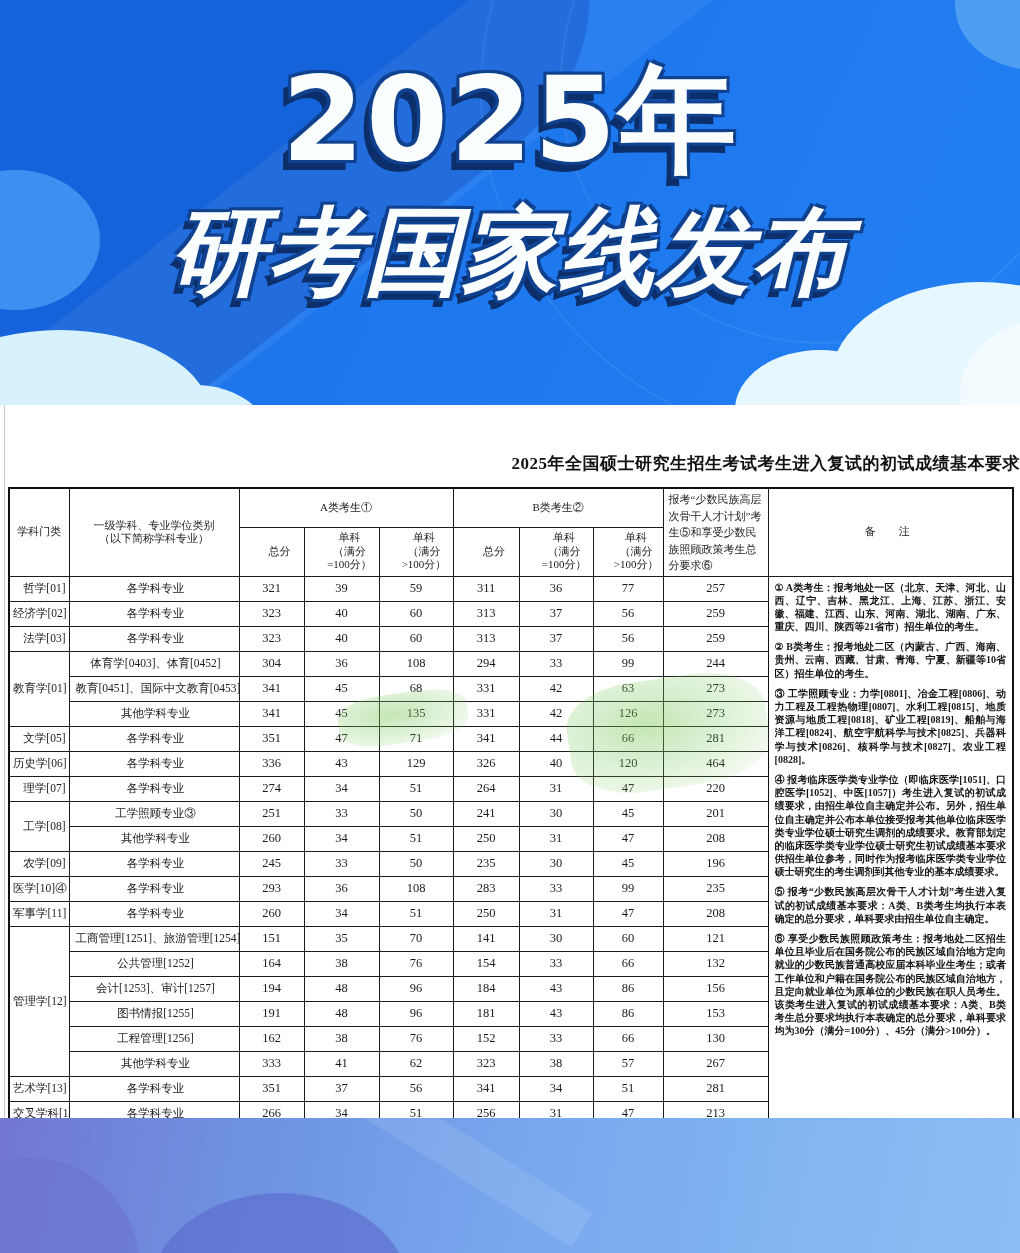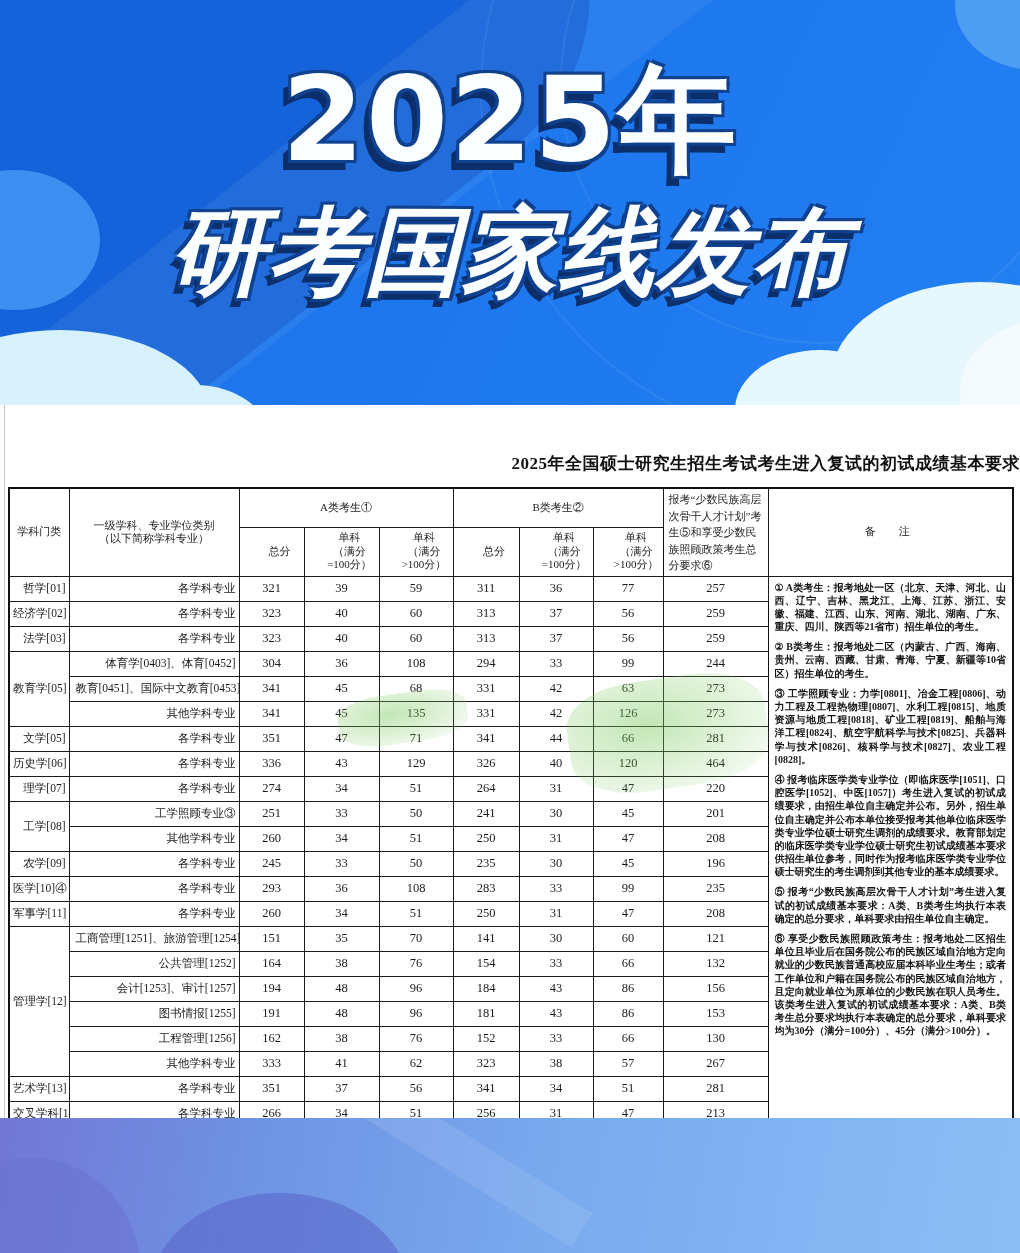--- a/index.html
+++ b/index.html
@@ -40,21 +40,21 @@
   table.score{position:absolute;left:8px;top:487px;width:1004px;border-collapse:collapse;
               table-layout:fixed;border:2px solid #111;background:#fff;}
   .score th,.score td{border:1px solid #1c1c1c;padding:1px 3px;font-size:12px;color:#1b1b1b;}
   .score thead th{text-align:center;font-weight:normal;white-space:pre-line;line-height:1.25;}
   .score thead tr.h1 th{height:32px;font-size:11px;}
   .score thead tr.h2 th{height:40px;font-size:11px;padding-left:19px;}
   .score th.minority-h{font-size:11px;text-align:left;padding:2px 5px;line-height:1.5;}
   .score th.remarks-h{font-size:13px;letter-spacing:6px;}
   .score tbody td{height:22px;}
   .score td.cat{font-size:11.5px;text-align:right;padding-left:3px;white-space:nowrap;overflow:hidden;}
-  .score td.spec{font-size:11.5px;text-align:right;padding-left:6px;white-space:nowrap;overflow:hidden;}
+  .score td.spec{font-size:11.5px;text-align:center;padding-left:6px;white-space:nowrap;overflow:hidden;}
   .score td.num{text-align:center;font-size:12.5px;}
   .score .sep-left{border-left:1.5px solid #111;}
   .score tr.group-start td{border-top:1.5px solid #111;}
   .score td.remarks{vertical-align:top;padding:4px 6px;}
   .notes-wrap{height:472px;overflow:hidden;}
   .notes-wrap p{margin:0 0 7px 0;font-size:10px;line-height:1.32;font-weight:bold;
                 text-align:justify;color:#151515;}
 
   
   .watermark{position:absolute;background:radial-gradient(ellipse at 40% 40%,rgba(122,201,92,0.45),rgba(122,201,92,0.15) 70%,rgba(122,201,92,0) 100%);
@@ -173,21 +173,21 @@
           <td class="spec">各学科专业</td>
           <td class="num sep-left">323</td>
           <td class="num">40</td>
           <td class="num">60</td>
           <td class="num sep-left">313</td>
           <td class="num">37</td>
           <td class="num">56</td>
           <td class="num sep-left">259</td>
         </tr>
         <tr class="group-start">
-          <td class="cat" rowspan="3">教育学[05]</td>
+          <td class="cat" rowspan="3">教育学[01]</td>
           <td class="spec">体育学[0403]、体育[0452]</td>
           <td class="num sep-left">304</td>
           <td class="num">36</td>
           <td class="num">108</td>
           <td class="num sep-left">294</td>
           <td class="num">33</td>
           <td class="num">99</td>
           <td class="num sep-left">244</td>
         </tr>
         <tr>

